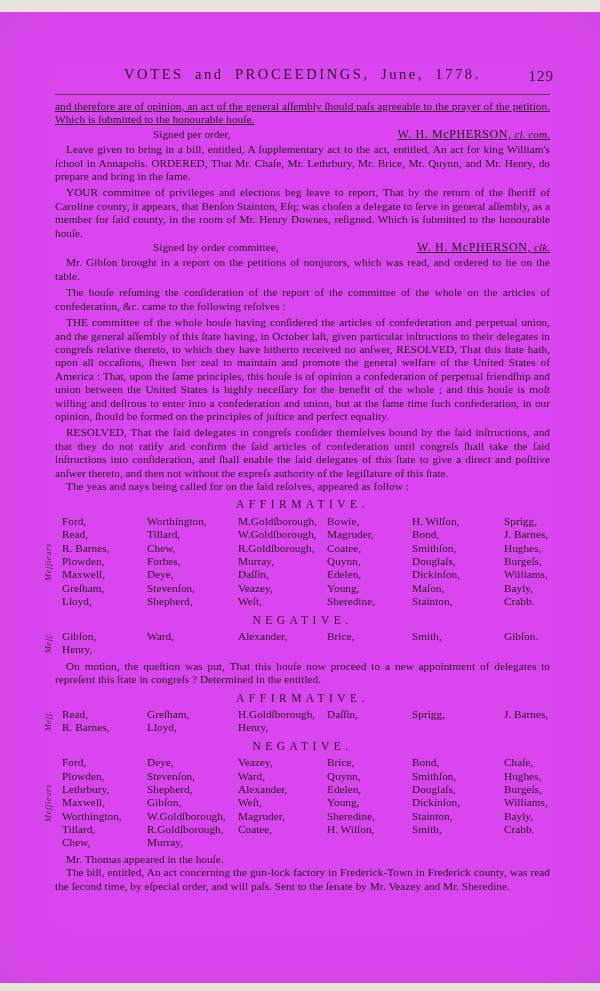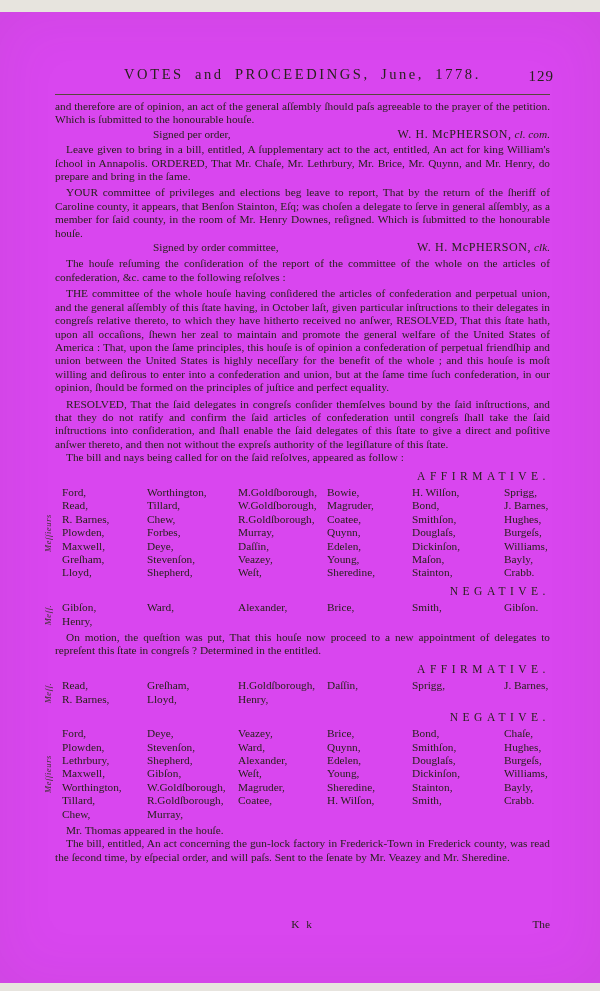--- a/index.html
+++ b/index.html
@@ -9,28 +9,28 @@
     font-family:"Liberation Serif","DejaVu Serif",serif;
     font-size:11.3px;line-height:13.4px;
     padding:56px 50px 0 55px;
     box-shadow:inset 0 0 60px rgba(90,80,60,0.08);
   }
   .masthead{position:relative;text-align:center;height:20px;}
   .running-title{font-size:14.5px;letter-spacing:2.6px;word-spacing:5px;white-space:nowrap;}
   .page-number{position:absolute;right:-4px;top:2px;font-size:15px;letter-spacing:1px;}
   .rule{border-top:1px solid #55493c;margin:6px 0 5px;}
   .para{margin:0;text-align:justify;text-indent:11px;}
-  .para.noindent{text-indent:0;}
+  .para.noindent{text-indent:0;text-decoration:underline;}
   .para.gap{margin-top:3px;}
   .sigline{display:flex;justify-content:space-between;align-items:center;padding-left:98px;margin:1px 0 2px;}
   .sig-left{}
-  .sig-right{white-space:nowrap;}
+  .sig-right{white-space:nowrap;text-decoration:underline;}
   .sig-name{font-size:12px;letter-spacing:0.6px;}
   .sig-suffix{font-style:italic;}
-  .vote-heading{text-align:right;letter-spacing:4.5px;font-size:11.5px;margin:5px 0 3px;}
+  .vote-heading{text-align:center;letter-spacing:4.5px;font-size:11.5px;margin:5px 0 3px;}
   .vote-block{position:relative;padding-left:7px;margin-bottom:2px;}
   .side-label{
     position:absolute;left:-13px;top:50%;
     writing-mode:vertical-rl;transform:translate(0,-50%) rotate(180deg);
     font-style:italic;font-size:8.5px;letter-spacing:0.6px;color:#3a332b;
   }
   .vote-grid{display:grid;grid-template-columns:85px 91px 89px 85px 92px 46px;}
   .vote-grid .cell{height:13.4px;white-space:nowrap;}
   .footline{position:absolute;left:55px;right:50px;bottom:52px;text-align:center;}
   .sig-mark{letter-spacing:2px;}
@@ -55,24 +55,25 @@
   </div>
 
   <p class="para">Leave given to bring in a bill, entitled, A ſupplementary act to the act, entitled, An act for king William's ſchool in Annapolis.  ORDERED, That Mr. Chaſe, Mr. Lethrbury, Mr. Brice, Mr. Quynn, and Mr. Henry, do prepare and bring in the ſame.</p>
   <p class="para gap">YOUR committee of privileges and elections beg leave to report, That by the return of the ſheriff of Caroline county, it appears, that Benſon Stainton, Eſq; was choſen a delegate to ſerve in general aſſembly, as a member for ſaid county, in the room of Mr. Henry Downes, reſigned. Which is ſubmitted to the honourable houſe.</p>
 
   <div class="sigline">
     <span class="sig-left">Signed by order committee,</span>
     <span class="sig-right"><span class="sig-name">W. H. McPHERSON,</span> <span class="sig-suffix">clk.</span></span>
   </div>
 
+  <p class="para">Mr. Gibſon brought in a report on the petitions of nonjurors, which was read, and ordered to lie on the table.</p>
   <p class="para gap">The houſe reſuming the conſideration of the report of the committee of the whole on the articles of confederation, &amp;c. came to the following reſolves :</p>
   <p class="para gap">THE committee of the whole houſe having conſidered the articles of confederation and perpetual union, and the general aſſembly of this ſtate having, in October laſt, given particular inſtructions to their delegates in congreſs relative thereto, to which they have hitherto received no anſwer, RESOLVED, That this ſtate hath, upon all occaſions, ſhewn her zeal to maintain and promote the general welfare of the United States of America : That, upon the ſame principles, this houſe is of opinion a confederation of perpetual friendſhip and union between the United States is highly neceſſary for the benefit of the whole ; and this houſe is moſt willing and deſirous to enter into a confederation and union, but at the ſame time ſuch confederation, in our opinion, ſhould be formed on the principles of juſtice and perfect equality.</p>
   <p class="para gap">RESOLVED, That the ſaid delegates in congreſs conſider themſelves bound by the ſaid inſtructions, and that they do not ratify and confirm the ſaid articles of confederation until congreſs ſhall take the ſaid inſtructions into conſideration, and ſhall enable the ſaid delegates of this ſtate to give a direct and poſitive anſwer thereto, and then not without the expreſs authority of the legiſlature of this ſtate.</p>
-  <p class="para">The bill and nays being called for on the ſaid reſolves, appeared as follow :</p>
+  <p class="para">The yeas and nays being called for on the ſaid reſolves, appeared as follow :</p>
 
   <div class="vote-heading">AFFIRMATIVE.</div>
   <div class="vote-block">
     <span class="side-label">Meſſieurs</span>
     <div class="vote-grid">
         <span class="cell">Ford,</span>
         <span class="cell">Worthington,</span>
         <span class="cell">M.Goldſborough,</span>
         <span class="cell">Bowie,</span>
         <span class="cell">H. Wilſon,</span>
@@ -201,18 +202,14 @@
         <span class="cell"></span>
         <span class="cell"></span>
         <span class="cell"></span>
         <span class="cell"></span>
       </div>
   </div>
 
   <p class="para gap">Mr. Thomas appeared in the houſe.</p>
   <p class="para">The bill, entitled, An act concerning the gun-lock factory in Frederick-Town in Frederick county, was read the ſecond time, by eſpecial order, and will paſs.  Sent to the ſenate by Mr. Veazey and Mr. Sheredine.</p>
 
-  <div class="footline">
-    <span class="sig-mark">K k</span>
-    <span class="catchword">The</span>
-  </div>
 
 </div>
 
 </body></html>

